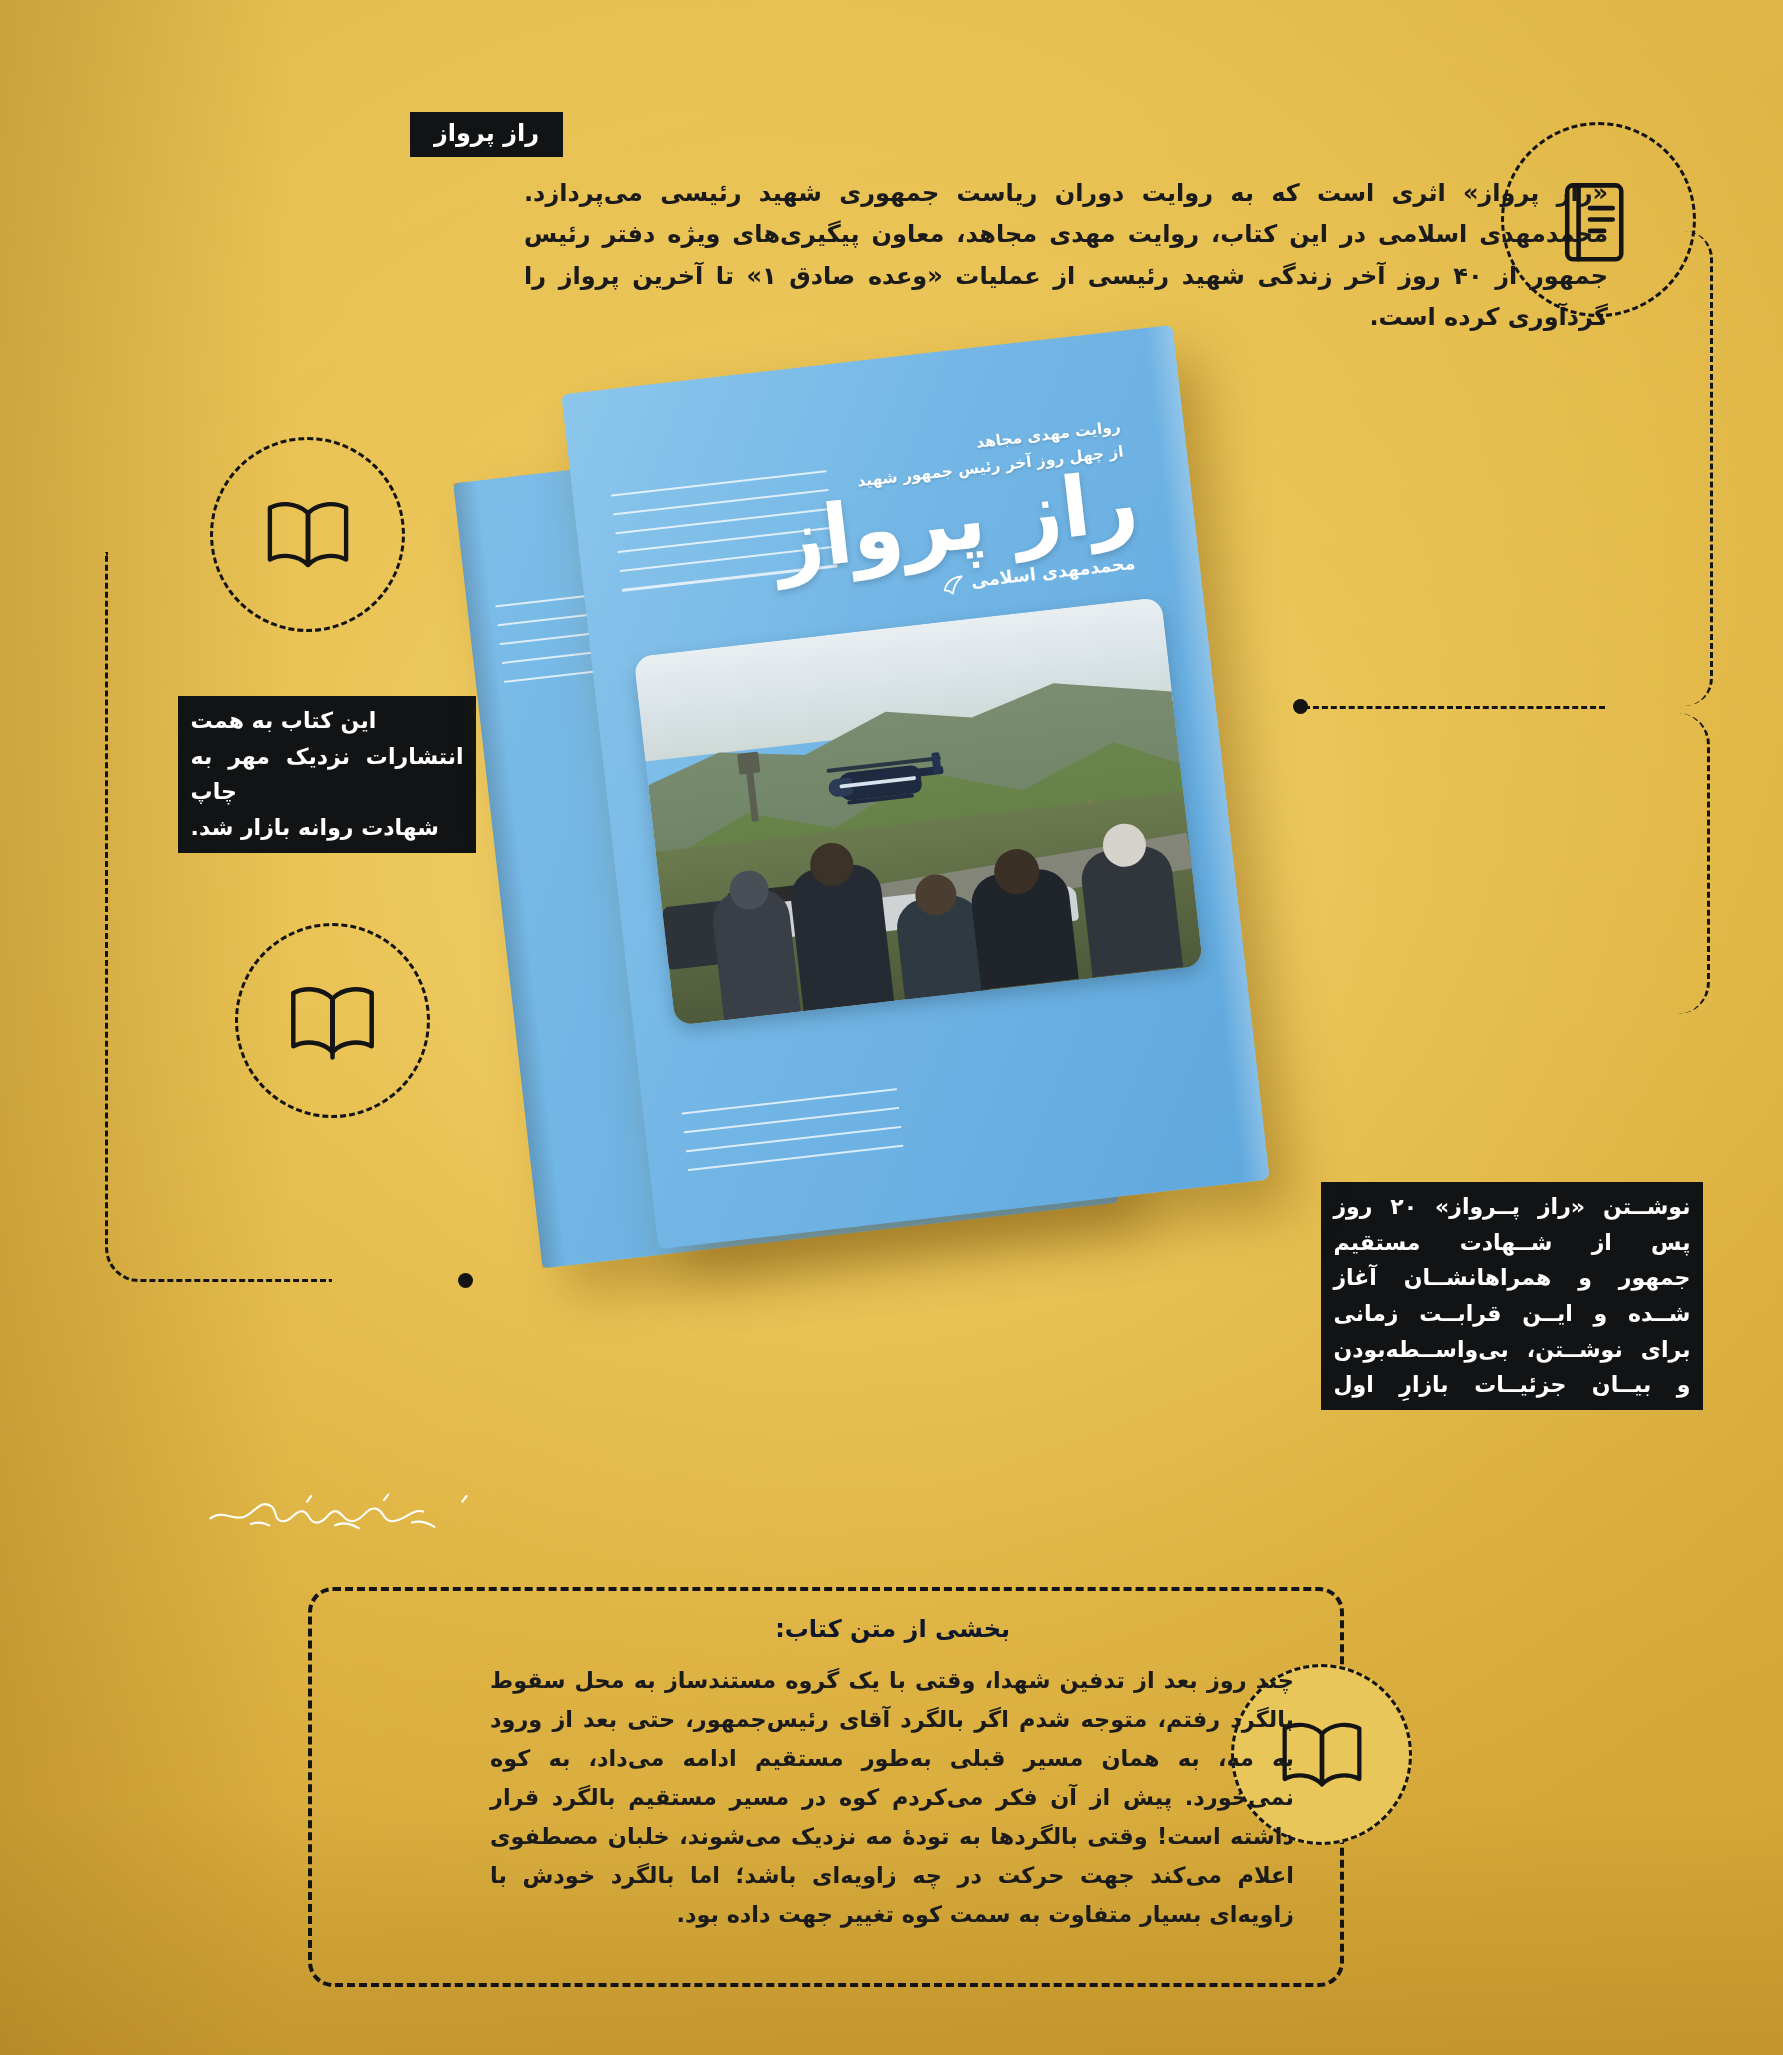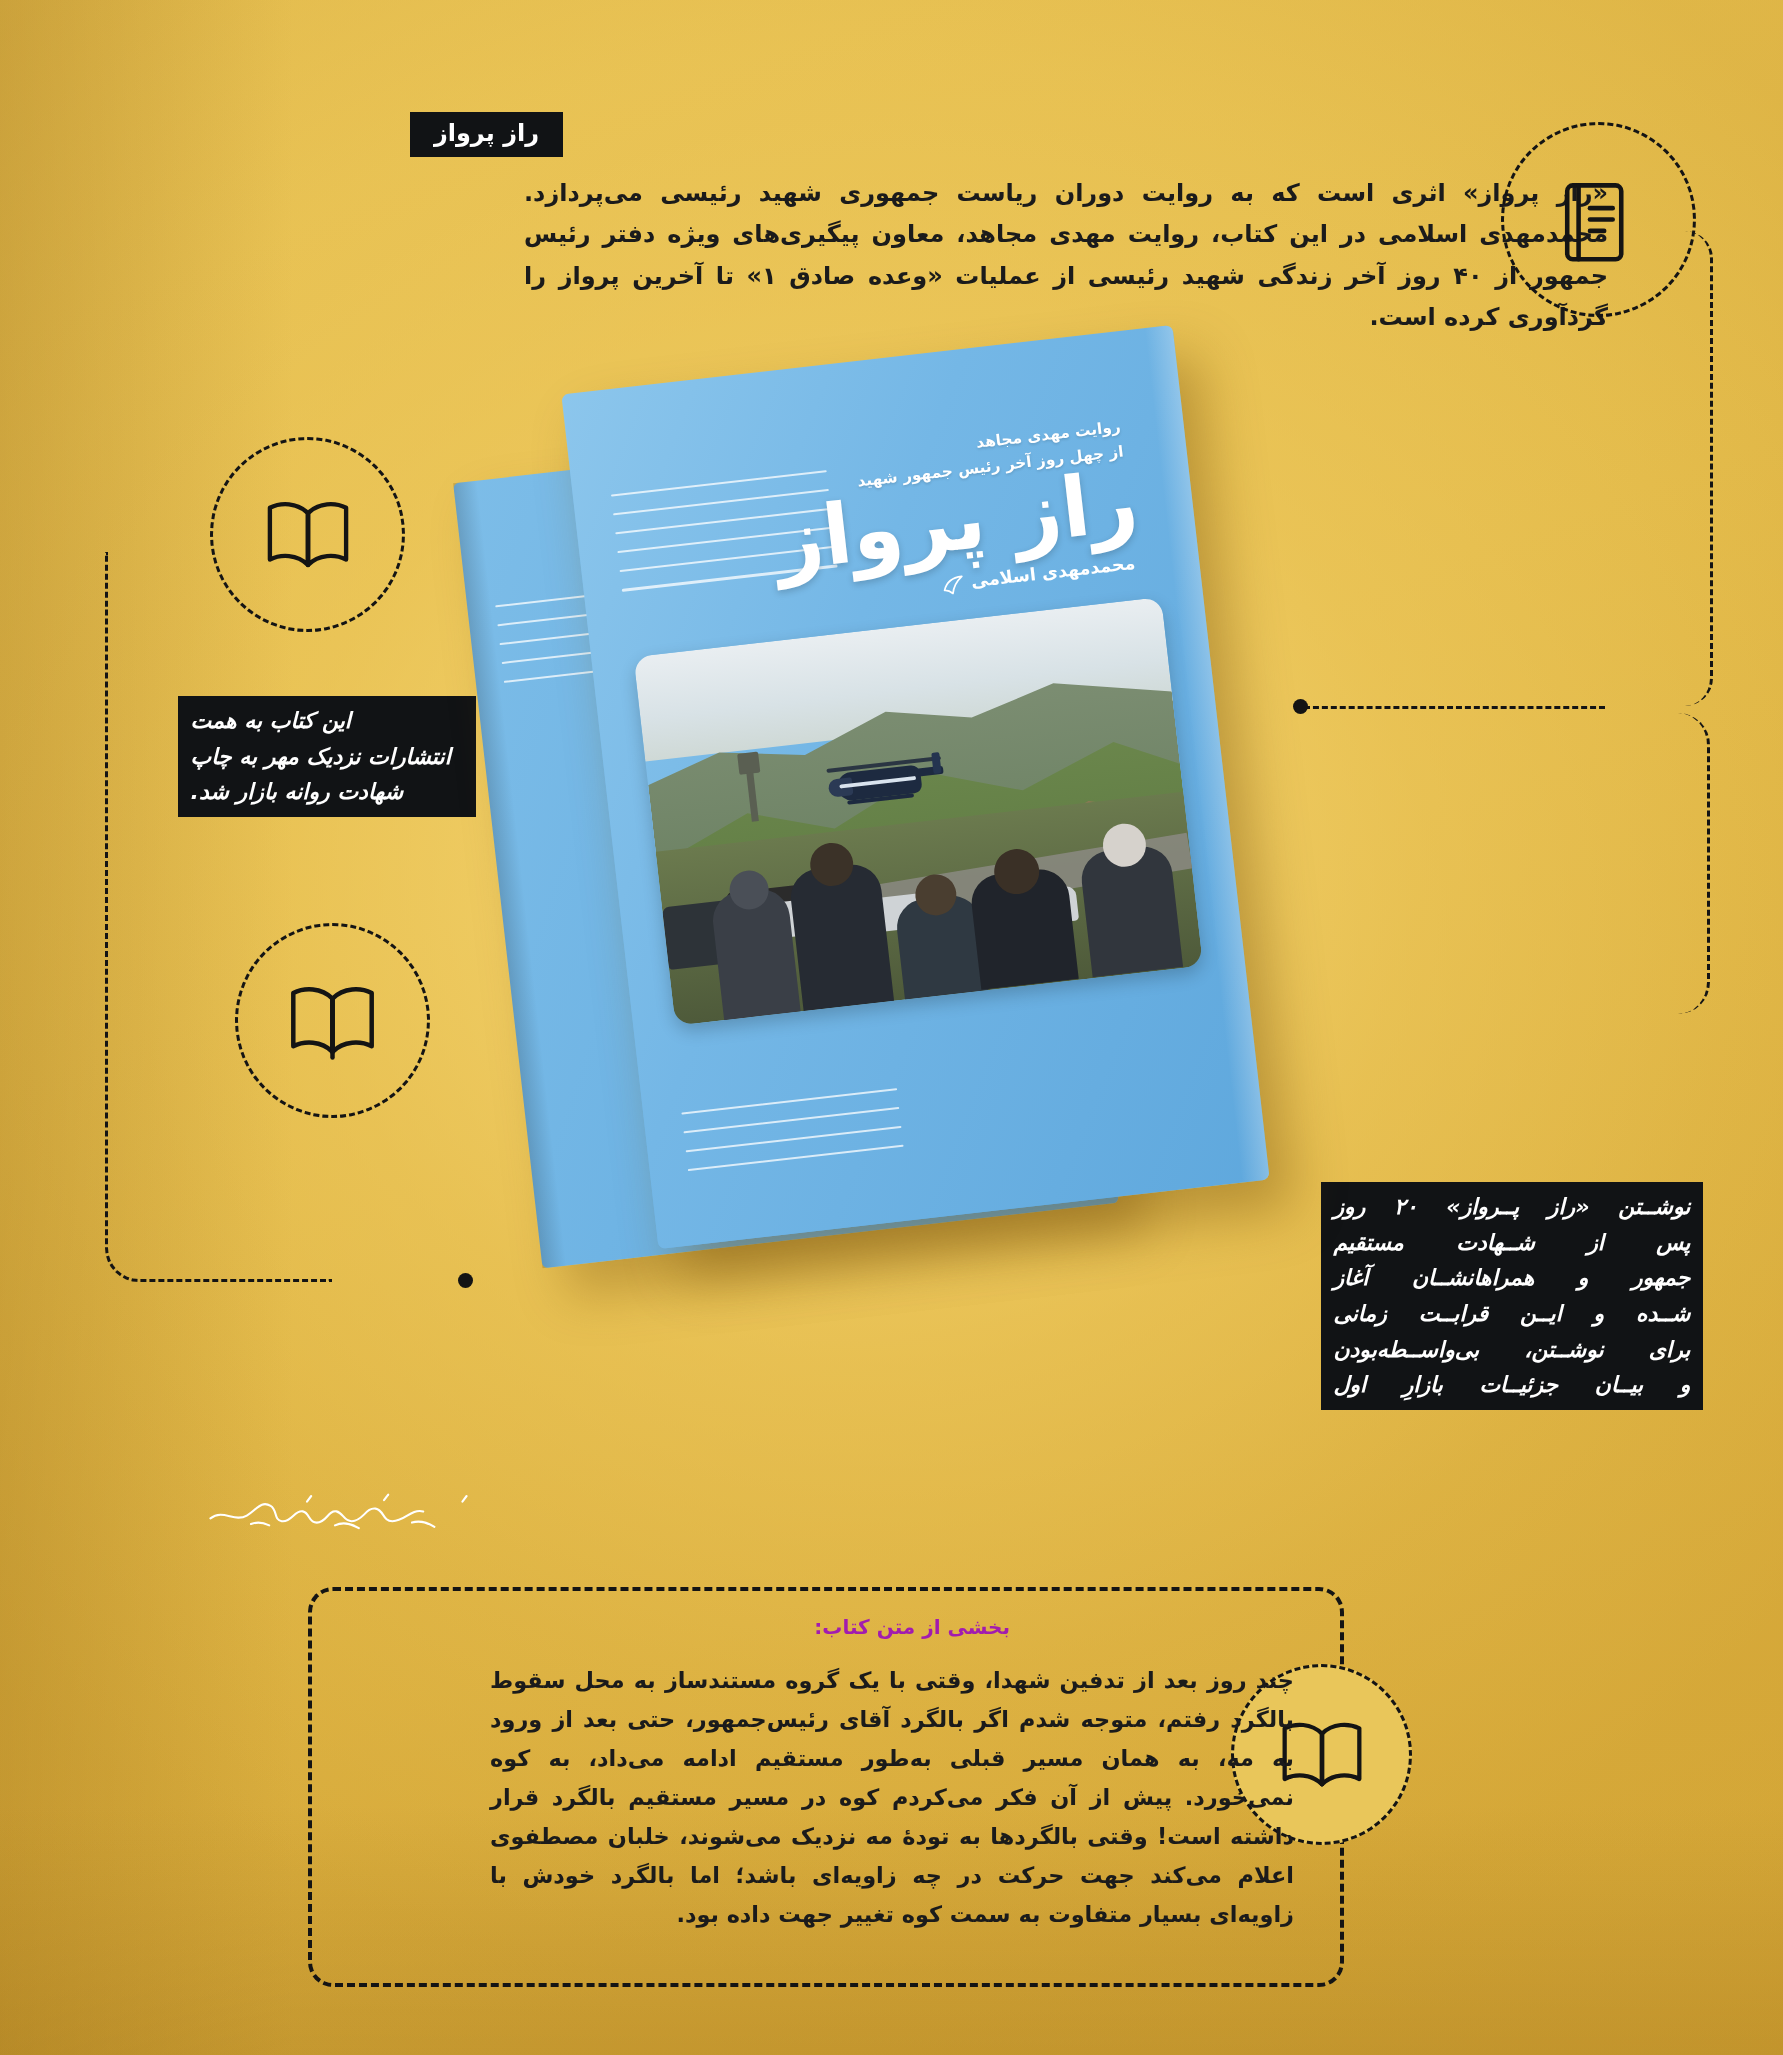--- a/index.html
+++ b/index.html
@@ -92,21 +92,21 @@
     background: #111315;
     color: #ffffff;
     direction: rtl;
     text-align: justify;
     text-align-last: left;
     font-size: 22px;
     line-height: 1.62;
     padding: 7px 12.6px;
     font-weight: 600;
   }
-  .callout span { display: block; font-style: italic; }
+  .callout span { display: block; }
 
   
   .book-area {
     position: absolute;
     left: 482px;
     top: 357px;
     width: 909px;
     height: 1154px;
   }
   .book-back {
@@ -328,23 +328,23 @@
     top: 1587px;
     width: 1028px;
     height: 392px;
     border: 4.2px dashed #141414;
     border-radius: 25px;
   }
   .excerpt-title {
     position: absolute;
     top: 1615px;
     right: 773px;
-    font-size: 20px;
+    font-size: 24px;
     font-weight: bold;
-    color: #a21caf;
+    color: #0f172a;
     direction: rtl;
   }
   .excerpt-body {
     position: absolute;
     top: 1661px;
     right: 489px;
     width: 804px;
     direction: rtl;
     text-align: justify;
     color: #1b1b1b;

